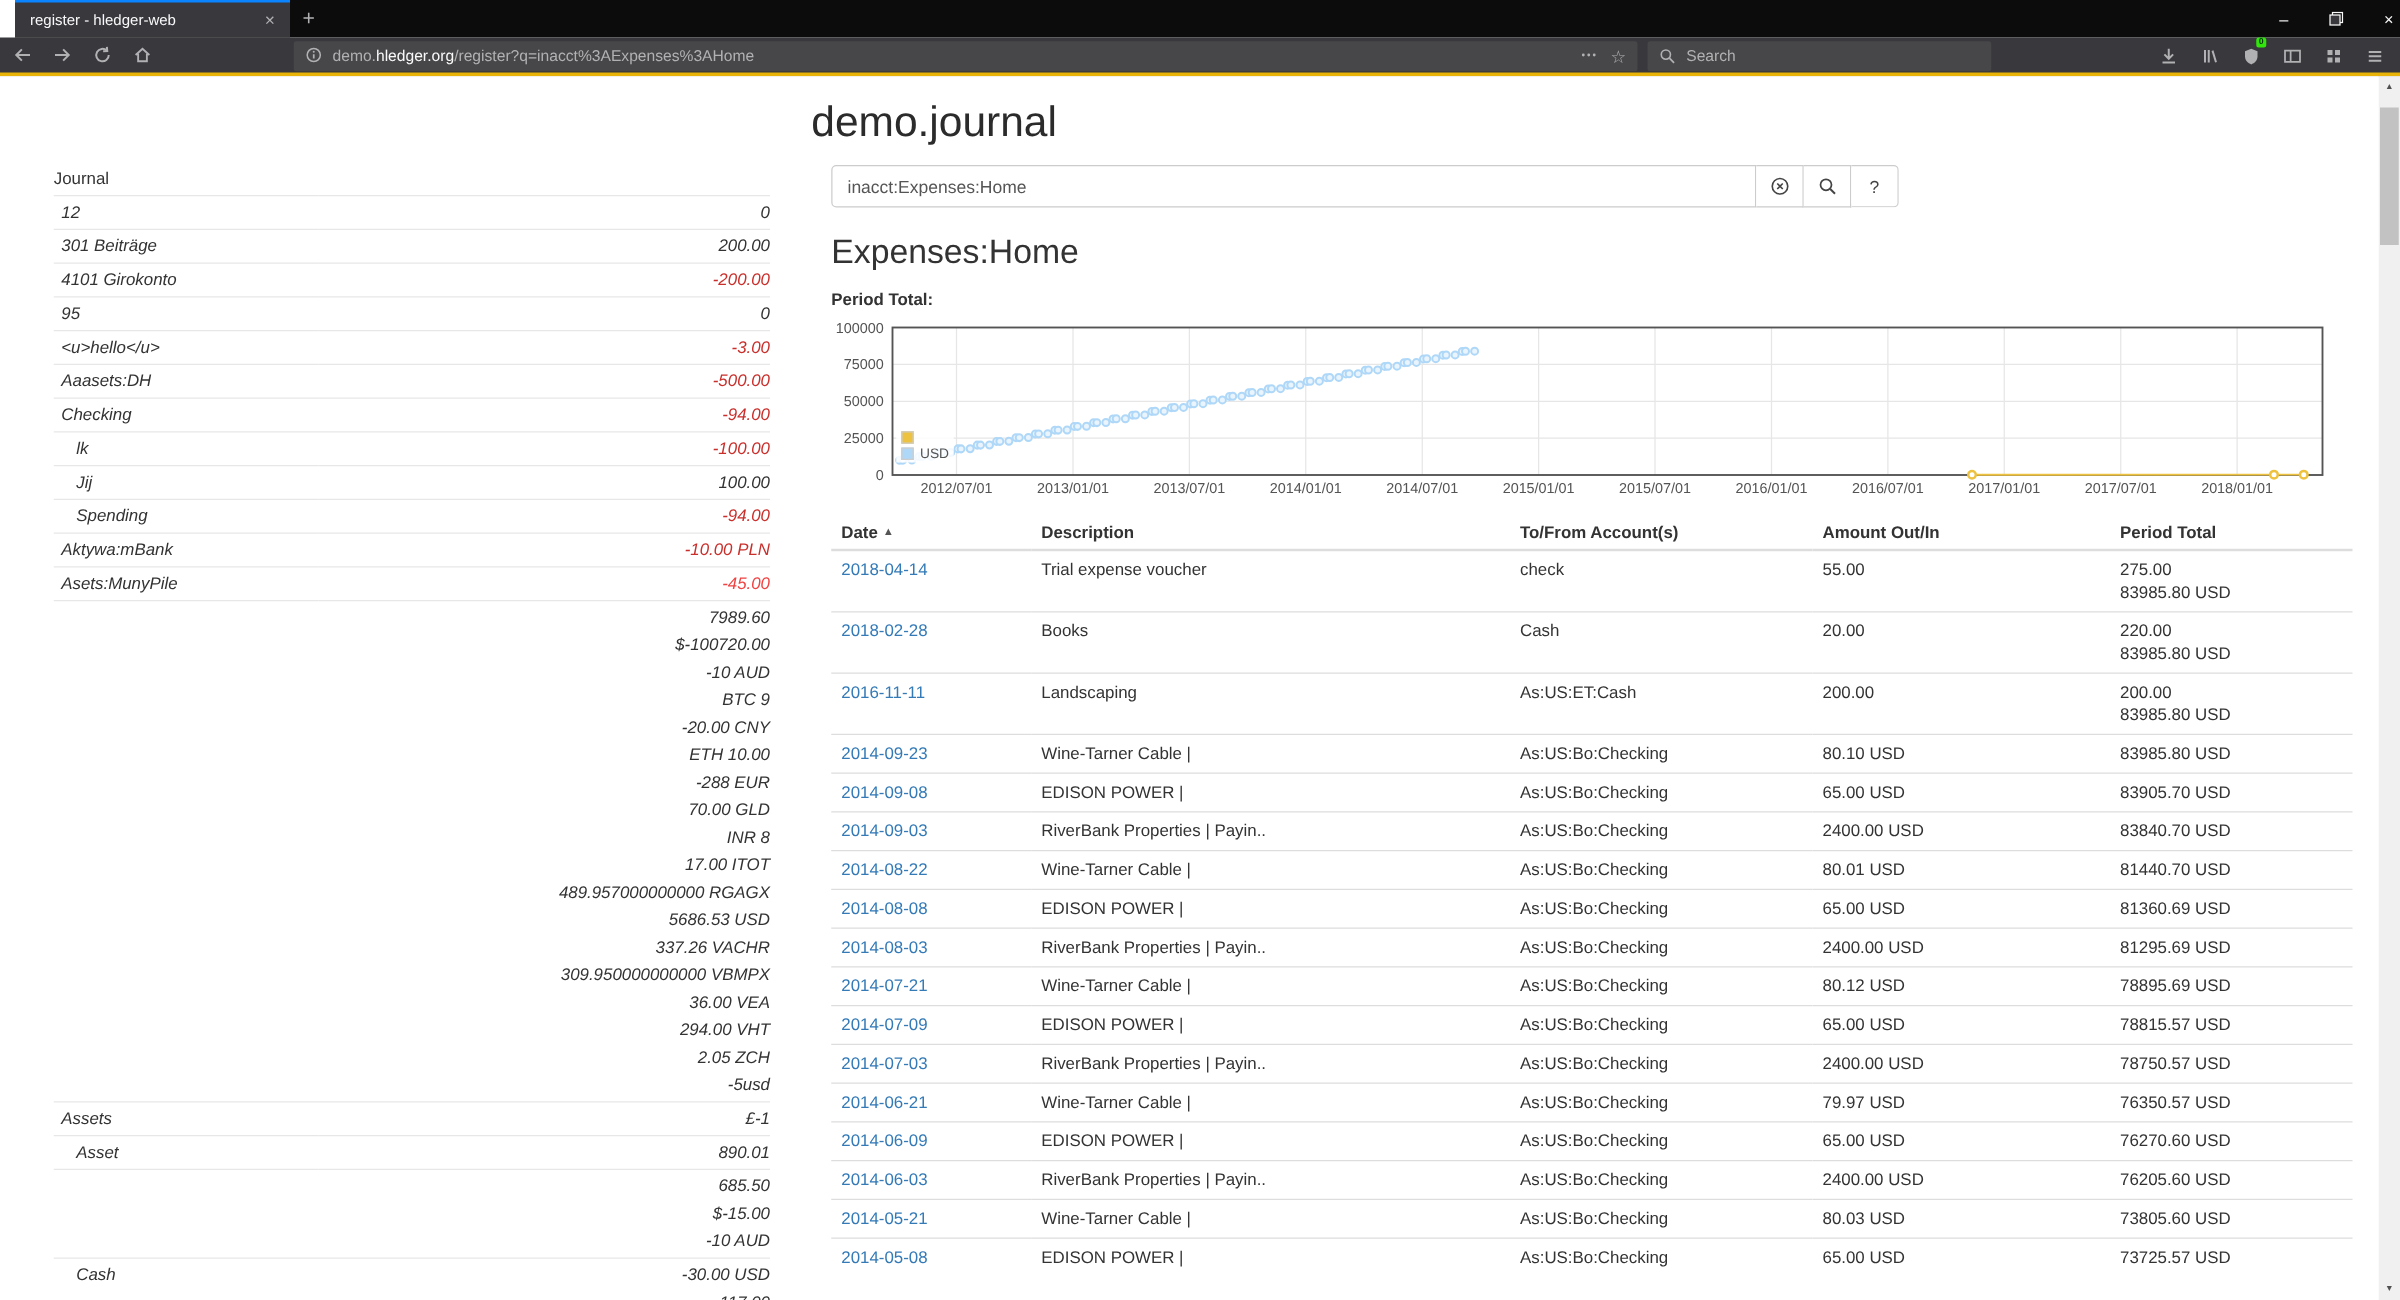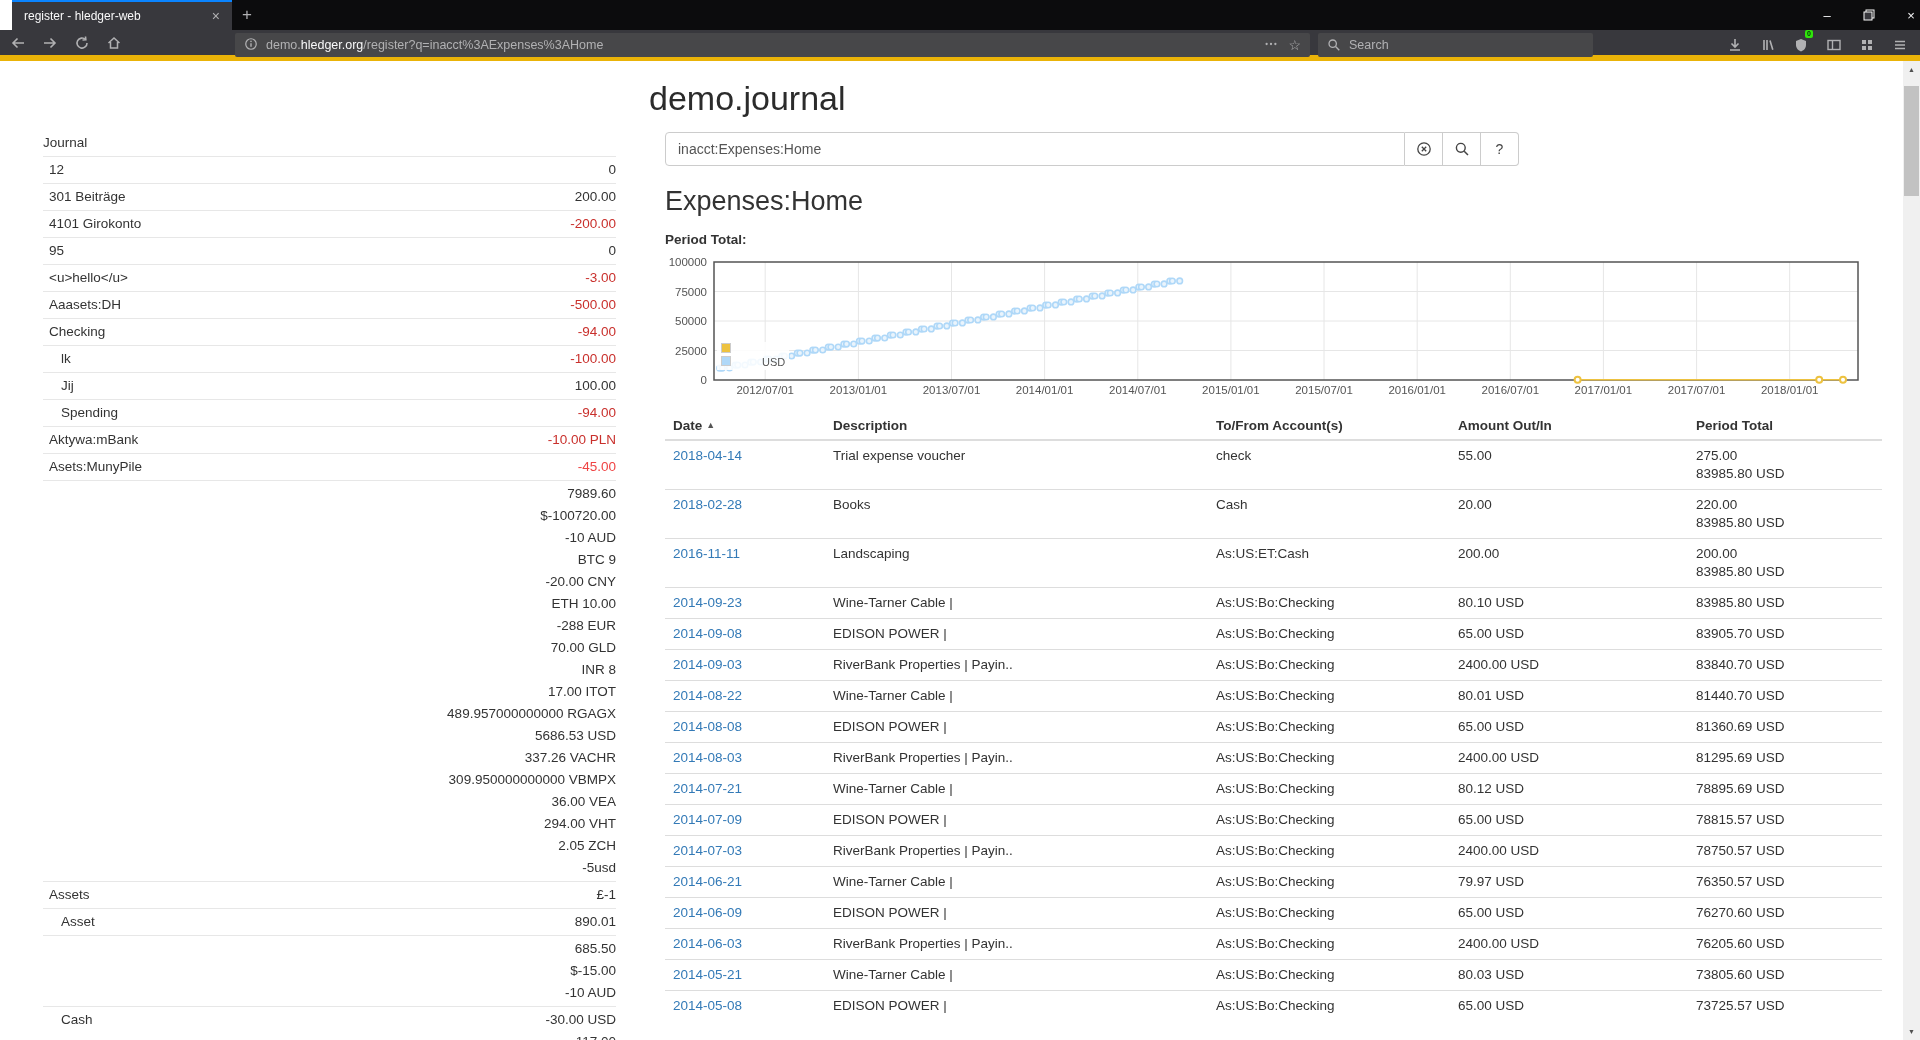--- a/index.html
+++ b/index.html
@@ -9,21 +9,21 @@
 
   
   .tabbar { position:absolute; left:12px; top:0; width:1920px; height:30px; background:#0c0c0d; display:flex; align-items:stretch; }
   .tab { width:220px; background:#38383d; border-top:2px solid #0a84ff; display:flex; align-items:center; padding:0 8px 0 12px; color:#f9f9fa; font-size:12px; }
   .tab-title { flex:1; white-space:nowrap; overflow:hidden; }
   .tab-close { color:#b1b1b3; font-size:14px; padding:0 4px; cursor:default; }
   .newtab { width:30px; display:flex; align-items:center; justify-content:center; color:#b1b1b3; font-size:17px; }
   .win-controls { position:absolute; right:0; top:0; height:30px; display:flex; }
   .win-btn { width:42px; height:30px; display:flex; align-items:center; justify-content:center; color:#f9f9fa; font-size:13px; }
 
-  .navbar { position:absolute; left:0; top:30px; width:1920px; height:31px; background:#38383d; border-bottom:6px solid #eab308; display:flex; align-items:center; }
+  .navbar { position:absolute; left:0; top:30px; width:1920px; height:31px; background:#38383d; border-bottom:3px solid #eab308; display:flex; align-items:center; }
   .navbtn { width:28px; height:26px; display:flex; align-items:center; justify-content:center; margin-left:4px; border-radius:2px; }
   .navbtn svg { display:block; }
   .urlbar { position:absolute; left:235px; top:3px; width:1075px; height:24px; background:#474749; border-radius:2px; display:flex; align-items:center; color:#b1b1b3; font-size:12.5px; }
   .urlbar .ident { margin:0 8px 0 9px; }
   .url-domain { color:#f9f9fa; }
   .url-right { margin-left:auto; display:flex; align-items:center; }
   .url-right .pgact { padding:0 6px; }
   .url-right .star { padding:0 9px 0 4px; font-size:14px; color:#b1b1b3; }
   .searchbar { position:absolute; left:1318px; top:3px; width:275px; height:24px; background:#474749; border-radius:2px; display:flex; align-items:center; color:#b1b1b3; font-size:12.5px; }
   .searchbar svg { margin:0 8px 0 9px; }
@@ -31,36 +31,36 @@
   .tool-icons .navbtn { width:29px; position:relative; }
   .ext-badge { position:absolute; top:-2px; right:2px; background:#30e60b; color:#003706; font-size:7px; line-height:8px; border-radius:2px; padding:0 2px; font-weight:bold; }
 
   
   .page { position:absolute; left:0; top:61px; width:1903px; height:979px; background:#fff; overflow:hidden; }
   .page-title { position:absolute; left:649px; top:18px; font-size:34px; font-weight:400; color:#2b2b2b; }
 
   .sidebar { position:absolute; left:43px; top:74px; width:573px; font-size:13.5px; color:#333; }
   .sidebar-title { display:block; color:#333; text-decoration:none; margin-bottom:6px; }
   .sidebar table { width:100%; border-collapse:collapse; }
-  .sidebar td { border-top:1px solid #e7e7e7; padding:2px 0; line-height:22px; vertical-align:top; }
+  .sidebar td { border-top:1px solid #e7e7e7; padding:2px 0; line-height:22px; vertical-align:top;font-style:italic; }
   .sidebar td.bal { text-align:right; }
   .sidebar a.acct-link { color:#333; text-decoration:none; }
 
   .main { position:absolute; left:665px; top:0; width:1217px; }
   .searchform { position:absolute; left:0; top:71px; width:854px; height:34px; display:flex; }
   .searchform input { width:740px; height:34px; border:1px solid #ccc; border-radius:4px 0 0 4px; padding:6px 12px; font-size:14px; color:#555; font-family:"Liberation Sans",sans-serif; outline:none; }
   .sbtn { width:38px; height:34px; background:#fff; border:1px solid #ccc; border-left:none; display:flex; align-items:center; justify-content:center; font-size:14px; color:#444; }
   .sbtn.last { border-radius:0 4px 4px 0; }
 
   .section-heading { position:absolute; left:0; top:125px; font-size:27px; font-weight:400; color:#333; }
   .period-label { position:absolute; left:0; top:171px; font-size:13.5px; font-weight:bold; color:#333; }
 
   .chart-wrap { position:absolute; left:0; top:189px; width:1196px; height:152px; }
   .chart-legend { position:absolute; left:52px; top:92px; background:rgba(255,255,255,0.85); padding:1px 4px; }
-  .legend-row { display:flex; align-items:flex-start; height:13px;gap:26px; }
+  .legend-row { display:flex; align-items:center; height:13px; }
   .legend-swatch { width:10px; height:10px; border:1px solid #ccc; margin-right:5px; }
   .legend-label { font-size:11px; color:#545454; }
 
   .register { position:absolute; left:0; top:349px; width:1217px; }
   .register table { width:1217px; border-collapse:collapse; table-layout:fixed; font-size:13.5px; color:#333; }
   .register th { text-align:left; font-weight:bold; padding:8px 8px 6px 8px; border-bottom:2px solid #ddd; }
   .register th.r, .register td.r { text-align:left; }
   .register td { padding:6px 8px; border-top:1px solid #ddd; vertical-align:top; line-height:18px; }
   .register tr:first-child td { border-top:none; }
   .register a.datelink { color:#337ab7; text-decoration:none; }

